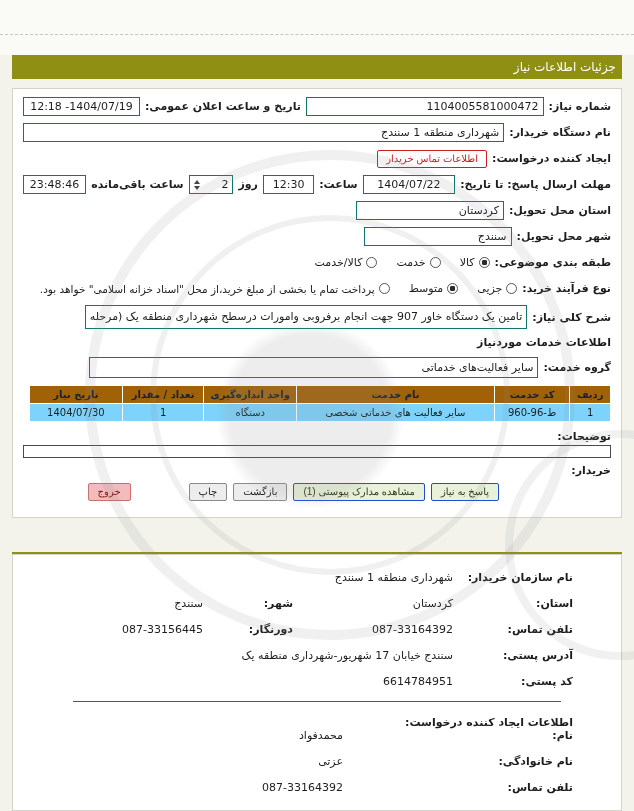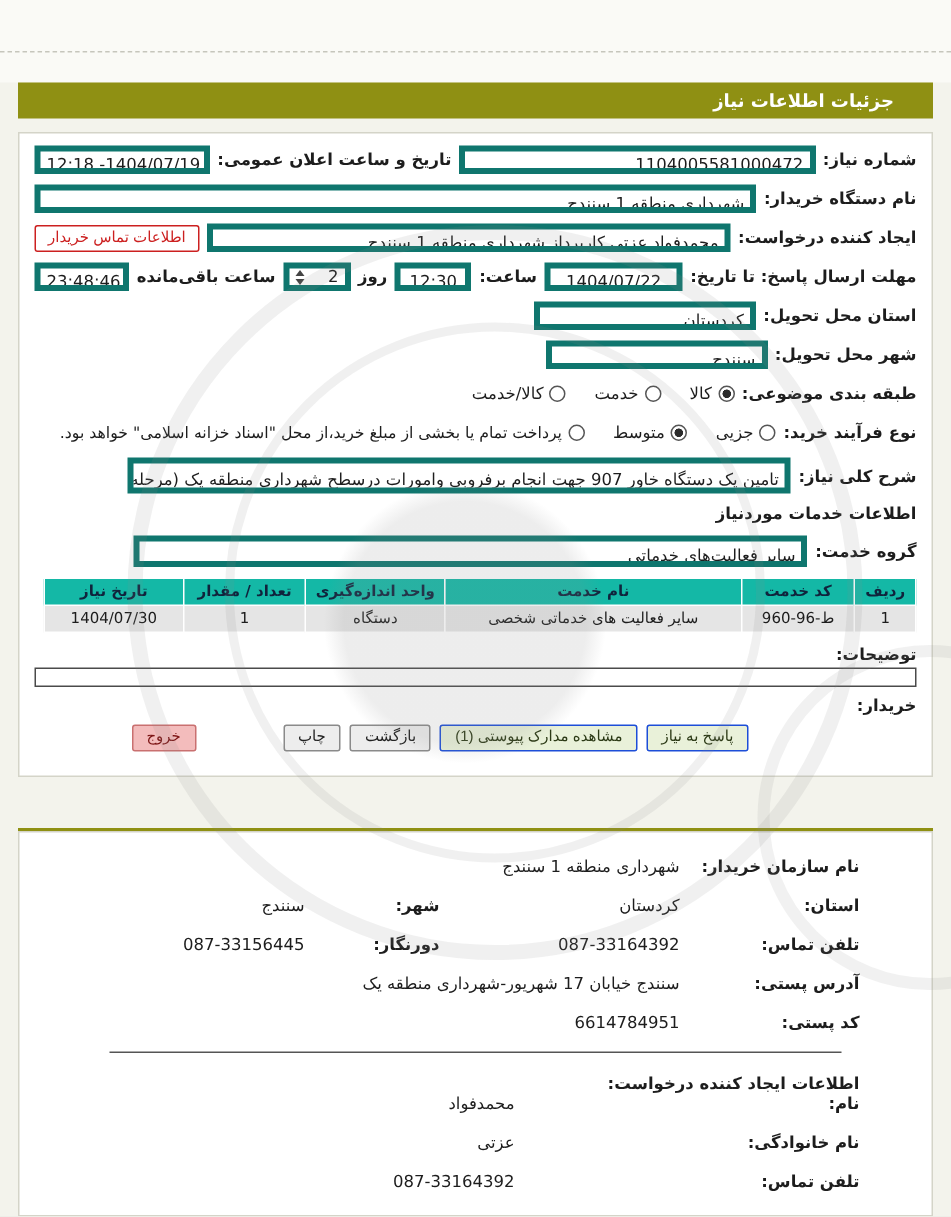--- a/index.html
+++ b/index.html
@@ -3,33 +3,33 @@
 <meta charset="utf-8">
 <style>
   * { box-sizing: border-box; margin: 0; padding: 0; }
   html,body { background:#e8e8e0; }
   body { font-family: "DejaVu Sans", sans-serif; }
   .page { position:relative; width:634px; height:811px; background:#f3f3ec; overflow:hidden; direction:rtl; margin:0 auto; }
   .top-strip { position:absolute; top:0; left:0; right:0; height:55px; background:#fafaf6; }
   .dotted-line { position:absolute; top:34px; left:0; right:0; border-top:1px dashed #c6c6bc; }
 
   .bar { position:absolute; left:12px; right:12px; height:24px; background:#8f9013; color:#fff;
-         font-size:12px; font-weight:bold; line-height:24px; padding:0 26px; }
+         font-size:12px; font-weight:normal; line-height:24px; padding:0 6px; }
   .bar1 { top:55px; }
   .bar2 { top:552px;text-align:right; }
 
   .panel { position:absolute; left:12px; right:12px; top:88px; height:430px; background:#fff;
            border:1px solid #d4d4c8; padding:8px 10px; font-size:11px; color:#1d1d1d; }
   .panel2 { position:absolute; left:12px; right:12px; top:554px; height:257px; background:#fff;
             border:1px solid #d4d4c8; padding:16px 48px 0 20px; font-size:11px; color:#1d1d1d; }
 
   .row { display:flex; align-items:center; gap:5px; margin-bottom:7px; min-height:19px; }
   .lbl { white-space:nowrap;font-weight:bold; }
   .lbl.b { font-weight:bold; }
-  .field { border:4px solid #0f766e; background:#fff; height:19px; line-height:17px; padding:0 4px;
+  .field { border:1px solid #0f766e; background:#fff; height:19px; line-height:17px; padding:0 4px;
            overflow:hidden; white-space:nowrap; }
   .grow { flex:1; }
   .ltr { direction:ltr; unicode-bidi:isolate; text-align:right; }
   .center { text-align:center; }
 
   .btn-red { border:1px solid #cc2020; color:#cc2020; background:#fff; font-size:10px; height:18px;
              line-height:16px; padding:0 8px; white-space:nowrap; cursor:pointer; border-radius:2px; }
 
   .opt { display:flex; align-items:center; gap:4px; margin-left:14px; cursor:pointer; white-space:nowrap; }
   .radio { width:11px; height:11px; border:1px solid #555; border-radius:50%; background:#fff; flex:none; display:inline-block; }
@@ -37,22 +37,22 @@
   .opt-long { font-size:10.5px; }
 
   .days-box { display:flex; align-items:center; justify-content:space-between; width:48px; }
   .spinner { display:flex; flex-direction:column; gap:2px; align-items:center; cursor:pointer; }
   .tri-up { width:0; height:0; border-left:3px solid transparent; border-right:3px solid transparent; border-bottom:4px solid #444; }
   .tri-dn { width:0; height:0; border-left:3px solid transparent; border-right:3px solid transparent; border-top:4px solid #444; }
 
   .section-title { font-weight:bold; margin:4px 0 8px; }
 
   table.svc { border-collapse:collapse; width:99%; font-size:10px; margin:4px 0 8px; }
-  table.svc th { background:#14b8a6; color:#10233c; font-weight:bold; border:1px solid #fff; padding:3px 2px;text-align:center; }
-  table.svc td { background:#e5e5e5; border:1px solid #fff; padding:3px 2px; text-align:center; }
+  table.svc th { background:#a16207; color:#10233c; font-weight:bold; border:1px solid #fff; padding:3px 2px;text-align:center; }
+  table.svc td { background:#7dd3fc; border:1px solid #fff; padding:3px 2px; text-align:center; }
 
   .notes-field { border:1px solid #4a4a4a; height:13px; width:100%; margin:2px 0 6px; background:#fff; }
 
   .btn-row { display:flex; align-items:center; gap:6px; margin-top:6px; padding-right:112px; }
   .btn { font-size:10px; height:18px; line-height:16px; padding:0 9px; border-radius:2px; cursor:pointer; white-space:nowrap; }
   .btn-green { background:#e9f1d9; border:1px solid #1d4ed8; color:#2c3a16; }
   .btn-gray  { background:#ededed; border:1px solid #8a8a8a; color:#222; }
   .btn-pink  { background:#f3bcbc; border:1px solid #c97070; color:#7c1414; margin-right:52px; }
 
   .c-row { display:flex; align-items:baseline; margin-bottom:13px; }
@@ -92,21 +92,20 @@
       <span class="field ltr center" style="width:118px">12:18 -1404/07/19</span>
     </div>
 
     <div class="row">
       <span class="lbl">نام دستگاه خریدار:</span>
       <span class="field grow">شهرداری منطقه 1 سنندج</span>
     </div>
 
     <div class="row">
       <span class="lbl">ایجاد کننده درخواست:</span>
-      <span class="field grow">محمدفواد عزتی  کارپرداز  شهرداری منطقه 1 سنندج</span>
       <button class="btn-red">اطلاعات تماس خریدار</button>
     </div>
 
     <div class="row">
       <span class="lbl">مهلت ارسال پاسخ: تا تاریخ:</span>
       <span class="field ltr center" style="width:100px">1404/07/22</span>
       <span class="lbl">ساعت:</span>
       <span class="field ltr center" style="width:55px">12:30</span>
       <span class="lbl">روز</span>
       <span class="field days-box">

